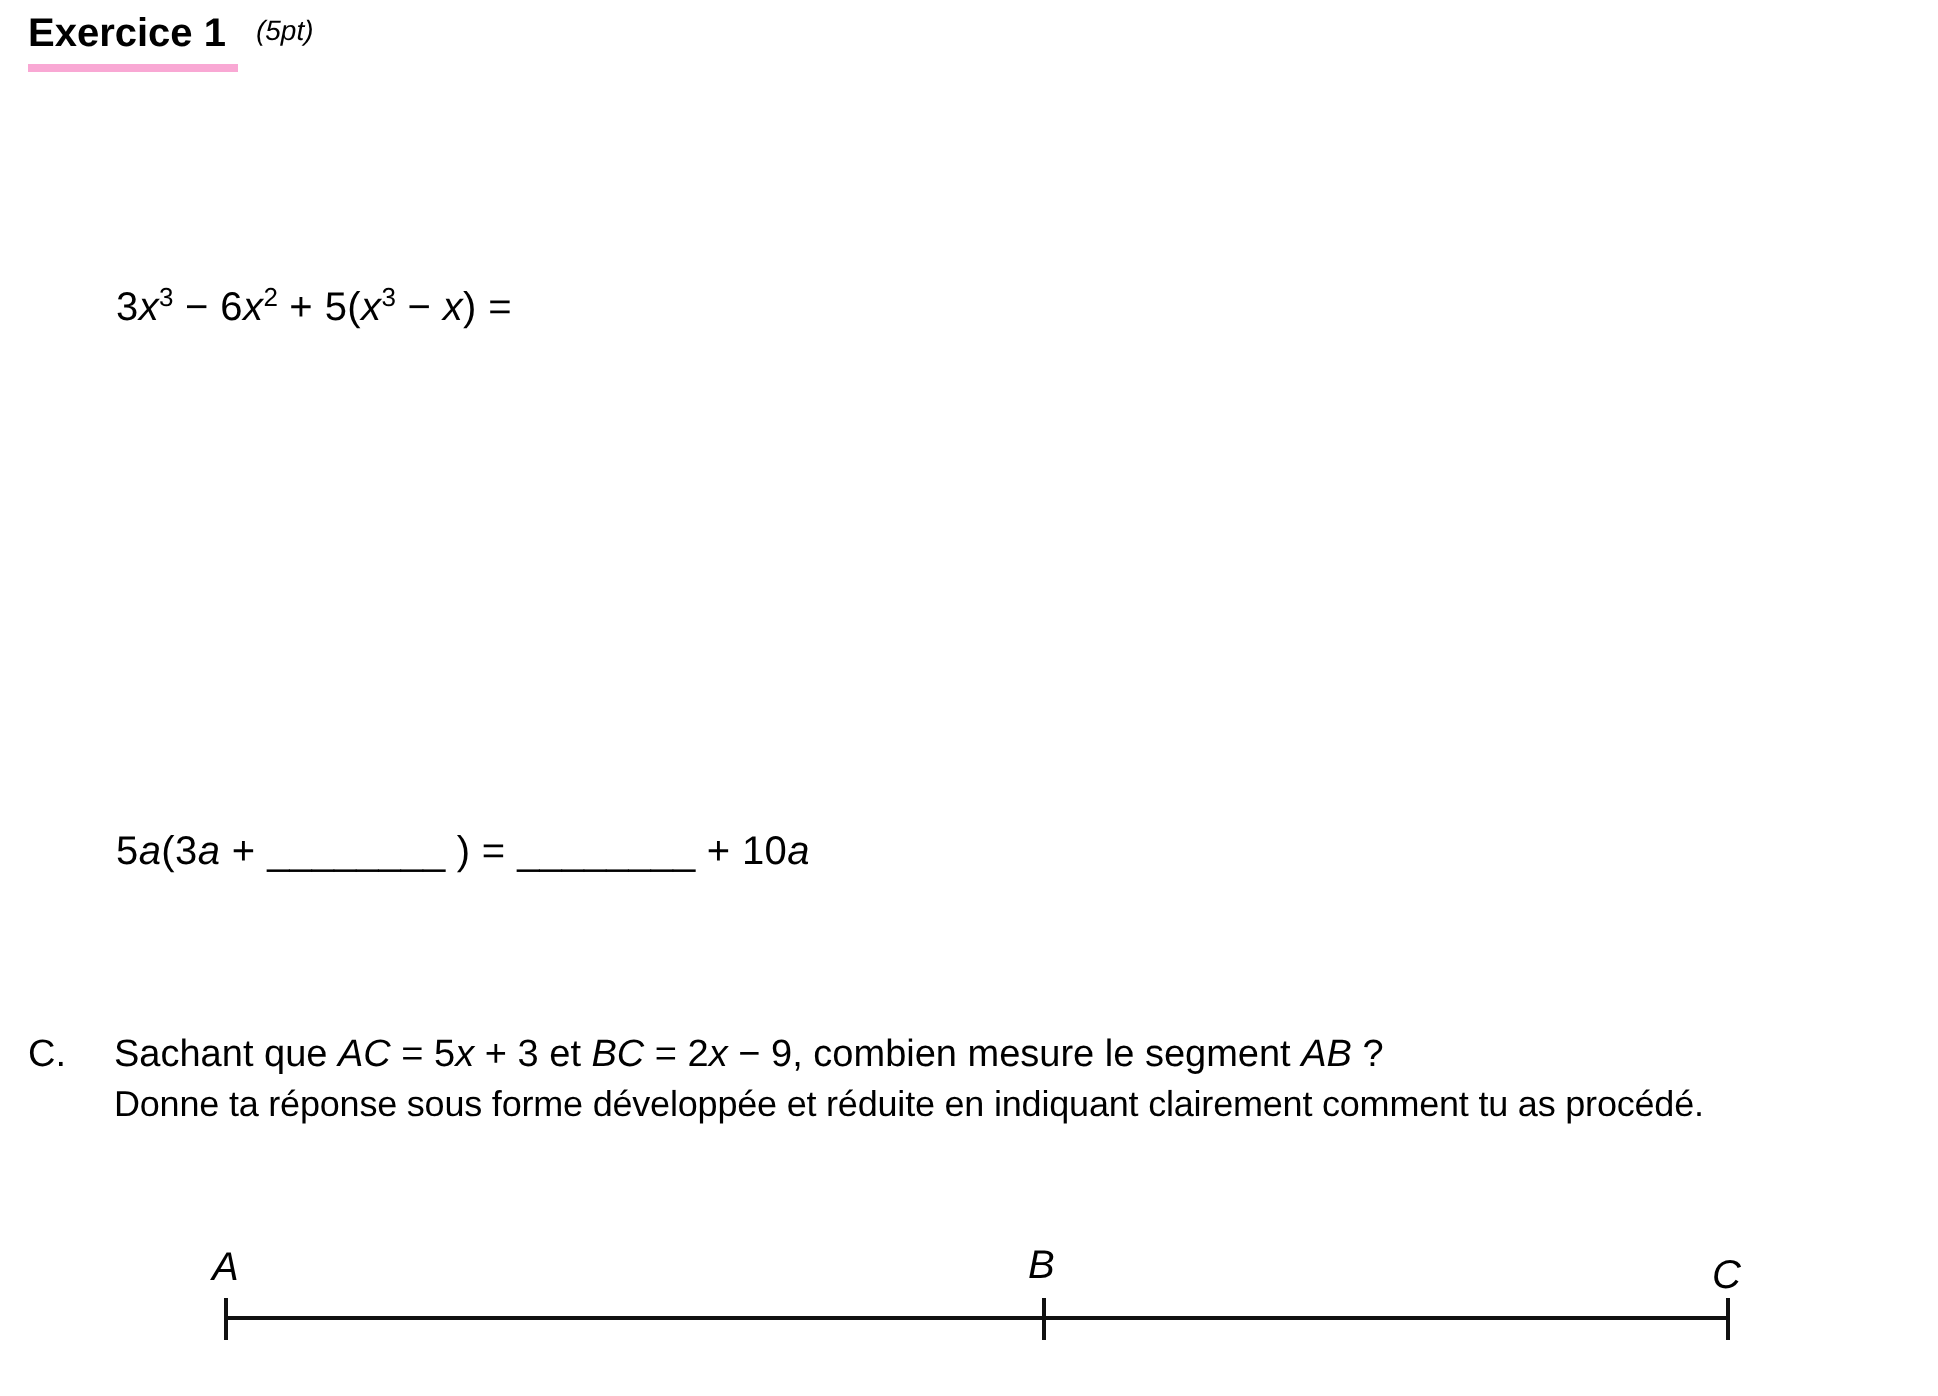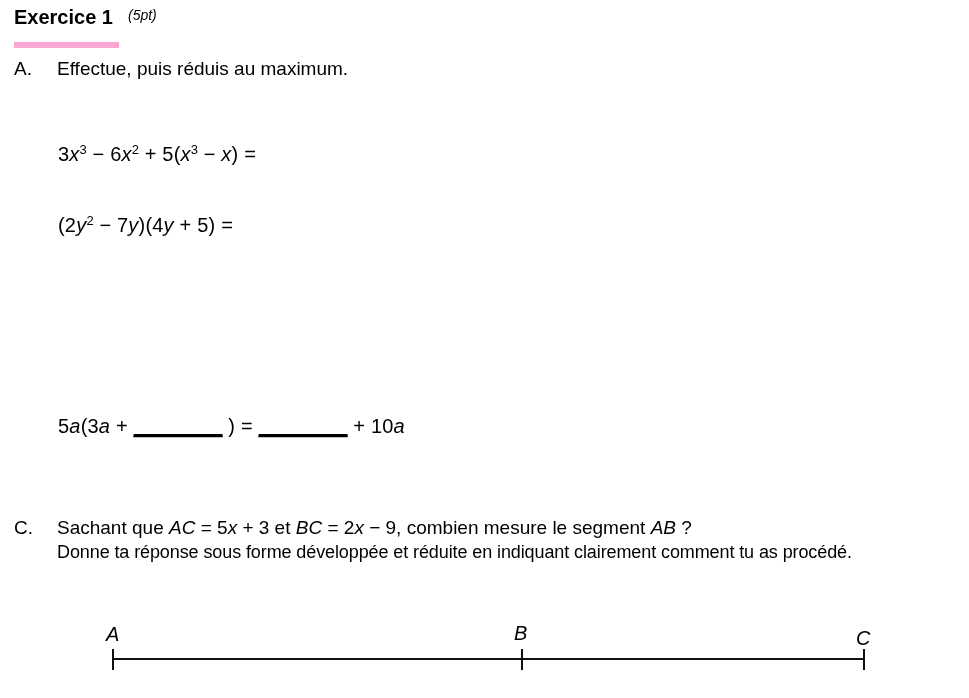--- a/index.html
+++ b/index.html
@@ -8,60 +8,56 @@
     font-family:"Liberation Sans","DejaVu Sans",sans-serif;
     color:#000;
     -webkit-font-smoothing:antialiased;
   }
   .page{position:relative;width:969px;height:698px;background:#ffffff;overflow:hidden;}
   .abs{position:absolute;}
 
   
   .title{
     display:inline-block;font-weight:bold;font-size:20px;line-height:1.1;
-    border-bottom:6px solid #f9a8d4;padding:0 6px 14px 0;
+    border-bottom:4px solid #f9a8d4;padding:0 6px 4px 0;
   }
   .points{font-style:italic;font-size:14px;margin-left:9px;vertical-align:top;line-height:1.3;}
 
   
   .sec-heading{font-size:19px;line-height:23px;white-space:nowrap;}
   .sec-label{display:inline-block;width:43px;}
 
   
   .math{font-size:20px;line-height:1.15;white-space:nowrap;letter-spacing:0.2px;}
   .math i{font-style:italic;}
   .math sup{font-size:13px;vertical-align:7px;line-height:0;letter-spacing:0;}
-  .blank{letter-spacing:0;text-decoration:underline;}
+  .blank{letter-spacing:0;}
 
   
   .sec-c{font-size:19px;line-height:25px;white-space:nowrap;}
   .sec-c i{font-style:italic;text-align:right;}
   .note{font-size:18px;margin-left:43px;letter-spacing:-0.1px;}
 
   
   .seg-line{position:absolute;left:113px;top:658px;width:752px;height:2px;background:#111;}
   .tick{position:absolute;top:649px;width:2px;height:21px;background:#111;}
   .pt-label{position:absolute;font-size:20px;font-style:italic;line-height:1;}
 </style>
 </head>
 <body>
 
 <div class="page">
 
   <div class="abs" style="left:14px;top:6px;">
     <span class="title">Exercice 1</span><span class="points">(5pt)</span>
   </div>
 
-  <div class="abs sec-heading" style="left:14px;top:57px;">
-    <span class="sec-label">A.</span><span>Effectue, puis réduis au maximum.</span>
-  </div>
 
   <div class="abs math" style="left:58px;top:95px;margin-top:48px;"><span>3</span><i>x</i><sup>3</sup><span> − 6</span><i>x</i><sup>2</sup><span> + 5(</span><i>x</i><sup>3</sup><span> − </span><i>x</i><span>) =</span></div>
 
-  <div class="abs math" style="left:58px;top:214px;"><span>(2</span><i>y</i><sup>2</sup><span> − 7</span><i>y</i><span>)(4</span><i>y</i><span> + 5) =</span></div>
 
 
   <div class="abs math" style="left:58px;top:415px;"><span>5</span><i>a</i><span>(3</span><i>a</i><span> + </span><span class="blank">________</span><span> ) = </span><span class="blank">________</span><span> + 10</span><i>a</i></div>
 
   <div class="abs sec-c" style="left:14px;top:515px;">
     <div><span class="sec-label">C.</span><span>Sachant que </span><i>AC</i><span> = 5</span><i>x</i><span> + 3 et </span><i>BC</i><span> = 2</span><i>x</i><span> − 9, combien mesure le segment </span><i>AB</i><span> ?</span></div>
     <div class="note">Donne ta réponse sous forme développée et réduite en indiquant clairement comment tu as procédé.</div>
   </div>
 
   <div>

